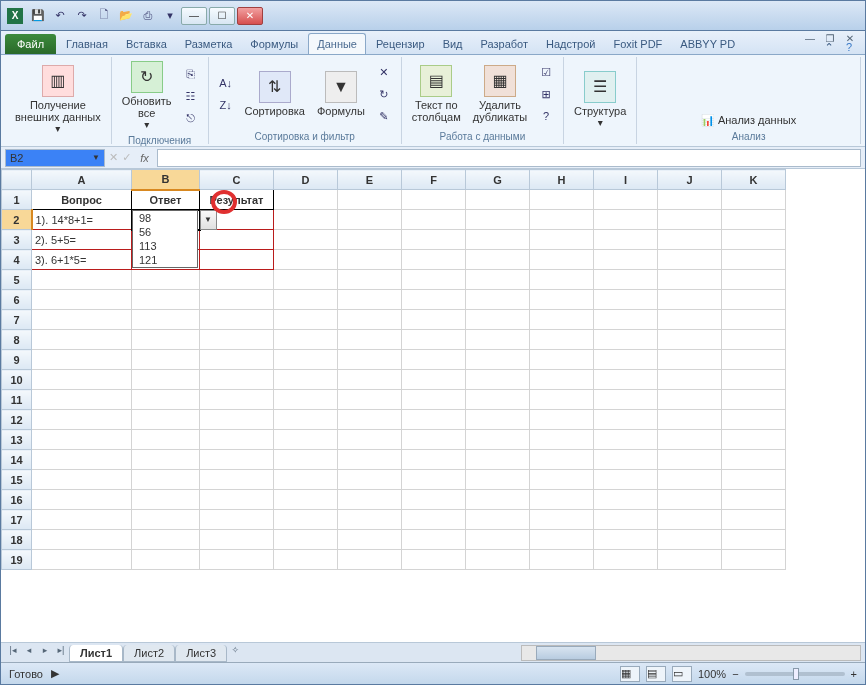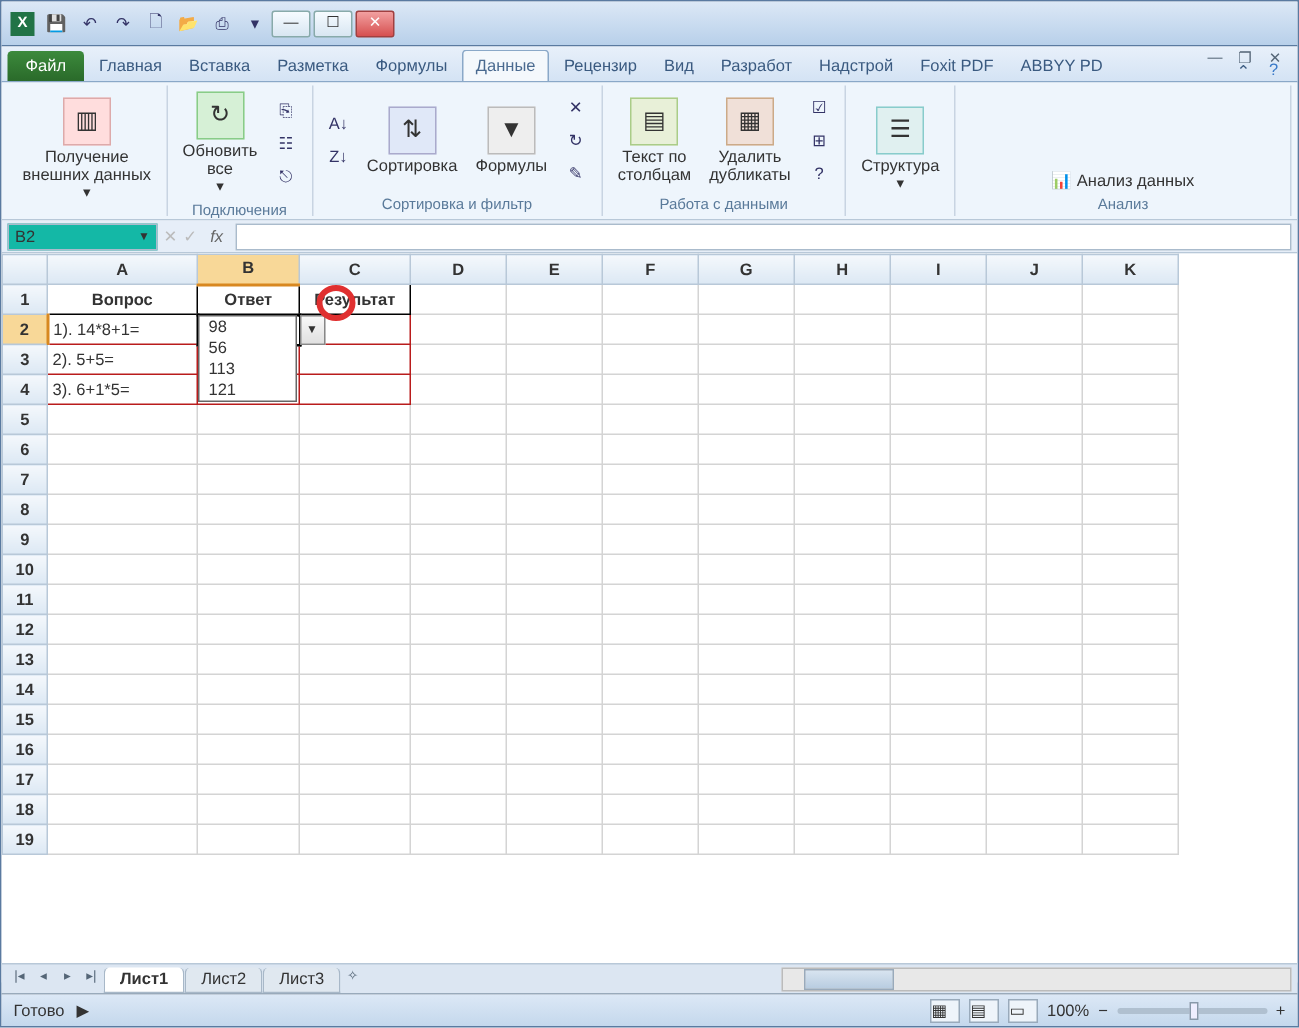--- a/index.html
+++ b/index.html
@@ -19,21 +19,21 @@
 .tab-right span{color:#3a5a80;width:16px;text-align:center}
 .ribbon{height:92px;background:#eef5fc;border-bottom:1px solid #b8c8d8;display:flex;padding:2px 4px}
 .group{border-right:1px solid #c8d4e2;padding:2px 6px;display:flex;flex-direction:column;align-items:center;justify-content:space-between}
 .group-body{display:flex;gap:4px;align-items:center;flex:1}
 .big-btn{display:flex;flex-direction:column;align-items:center;justify-content:center;padding:2px 4px;text-align:center;font-size:10px;line-height:12px;min-width:48px}
 .big-ico{width:32px;height:32px;background:#fdd;border:1px solid #daa;margin-bottom:2px;display:flex;align-items:center;justify-content:center;font-size:16px}
 .small-btns{display:flex;flex-direction:column;gap:2px}
 .small-btn{width:22px;height:20px;border:1px solid transparent;text-align:center;line-height:18px;font-size:11px;color:#336}
 .group-label{font-size:10px;color:#5a7a9a;text-align:right;padding-top:2px}
 .namebox-row{height:22px;background:#e6eef8;display:flex;align-items:center;border-bottom:1px solid #b8c8d8;padding:0 4px;gap:4px}
-.namebox{width:100px;background:#14b8a6;border:1px solid #abc;height:18px;padding:0 4px;display:flex;align-items:center;justify-content:space-between;font-size:11px}
+.namebox{width:100px;background:#3b82f6;border:1px solid #abc;height:18px;padding:0 4px;display:flex;align-items:center;justify-content:space-between;font-size:11px}
 .fx-label{font-style:italic;color:#666;width:18px;text-align:center}
 .formula-bar{flex:1;background:#fff;border:1px solid #abc;height:18px}
 .grid-area{position:relative;height:486px;overflow:hidden;background:#fff}
 table.sheet{border-collapse:collapse;table-layout:fixed}
 .colhdr,.rowhdr,.corner{background:linear-gradient(#f4f8fc,#dce8f4);border:1px solid #b8c8d8;font-size:11px;color:#333;text-align:center}
 .colhdr{height:20px}
 .colhdr.sel{background:#f8d898;border-bottom:2px solid #d88820}
 .rowhdr{width:30px;height:20px}
 .rowhdr.sel{background:#f8d898;border-right:2px solid #d88820}
 .corner{width:30px;height:20px}

